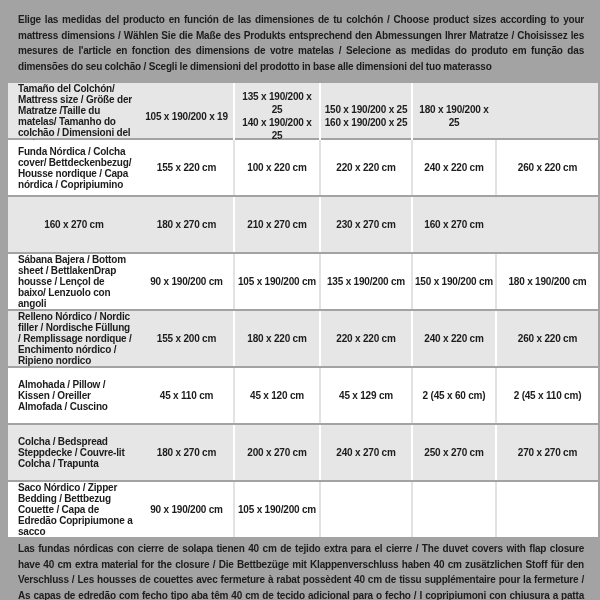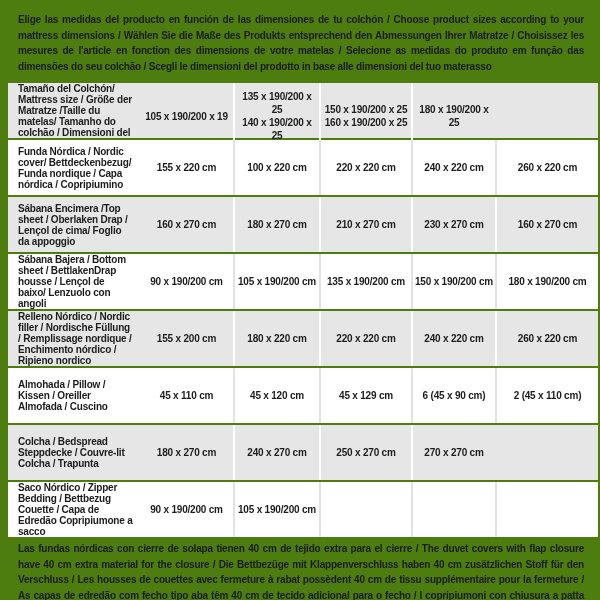--- a/index.html
+++ b/index.html
@@ -4,21 +4,21 @@
 <style>
   html, body {
     margin: 0;
     padding: 0;
     background: #ffffff;
   }
   #page {
     position: relative;
     width: 600px;
     height: 600px;
-    background: #4d7c0f;
+    background: #a3a3a3;
     font-family: "Liberation Sans", sans-serif;
     color: #1c1c1c;
     overflow: hidden;
   }
   .note {
     position: absolute;
     left: 18px;
     right: 16px;
     font-size: 10px;
     font-weight: bold;
@@ -88,30 +88,29 @@
       <div class="cell label-cell">Tamaño del Colchón/ Mattress size / Größe der Matratze /Taille du matelas/ Tamanho do colchão / Dimensioni del materasso</div>
       <div class="cell">105 x 190/200 x 19</div>
       <div class="cell">135 x 190/200 x 25
 140 x 190/200 x 25</div>
       <div class="cell">150 x 190/200 x 25
 160 x 190/200 x 25</div>
       <div class="cell">180 x 190/200 x 25</div>
     </div>
 
     <div class="row">
-      <div class="cell label-cell">Funda Nórdica /  Nordic cover/ Bettdeckenbezug/ Funda nordique  / Capa nórdica / Copripiumino</div>
+      <div class="cell label-cell">Funda Nórdica /  Colcha cover/ Bettdeckenbezug/ Housse nordique  / Capa nórdica / Copripiumino</div>
       <div class="cell">155 x 220 cm</div>
       <div class="cell">100 x 220 cm</div>
       <div class="cell">220 x 220 cm</div>
       <div class="cell">240 x 220 cm</div>
       <div class="cell">260 x 220 cm</div>
     </div>
 
     <div class="row shaded">
-      <div class="cell label-cell">Sábana Encimera /Top sheet / Oberlaken Drap / Lençol de cima/ Foglio da appoggio</div>
       <div class="cell">160 x 270 cm</div>
       <div class="cell">180 x 270 cm</div>
       <div class="cell">210 x 270 cm</div>
       <div class="cell">230 x 270 cm</div>
       <div class="cell">160 x 270 cm</div>
     </div>
 
     <div class="row">
       <div class="cell label-cell">Sábana Bajera / Bottom sheet / BettlakenDrap housse / Lençol de baixo/ Lenzuolo con angoli</div>
       <div class="cell">90 x 190/200 cm</div>
@@ -128,27 +127,28 @@
       <div class="cell">220 x 220 cm</div>
       <div class="cell">240 x 220 cm</div>
       <div class="cell">260 x 220 cm</div>
     </div>
 
     <div class="row">
       <div class="cell label-cell">Almohada  / Pillow / Kissen / Oreiller Almofada / Cuscino</div>
       <div class="cell">45 x 110 cm</div>
       <div class="cell">45 x 120 cm</div>
       <div class="cell">45 x 129 cm</div>
-      <div class="cell">6 (45 x 90 cm)</div>
+      <div class="cell">2 (45 x 60 cm)</div>
       <div class="cell">2 (45 x 110 cm)</div>
     </div>
 
     <div class="row shaded">
       <div class="cell label-cell">Colcha / Bedspread Steppdecke / Couvre-lit Colcha / Trapunta</div>
       <div class="cell">180 x 270 cm</div>
+      <div class="cell">200 x 270 cm</div>
       <div class="cell">240 x 270 cm</div>
       <div class="cell">250 x 270 cm</div>
       <div class="cell">270 x 270 cm</div>
     </div>
 
     <div class="row">
       <div class="cell label-cell">Saco Nórdico / Zipper Bedding / Bettbezug Couette  / Capa de Edredão Copripiumone a sacco</div>
       <div class="cell">90 x 190/200 cm</div>
       <div class="cell">105 x 190/200 cm</div>
       <div class="cell"></div>

